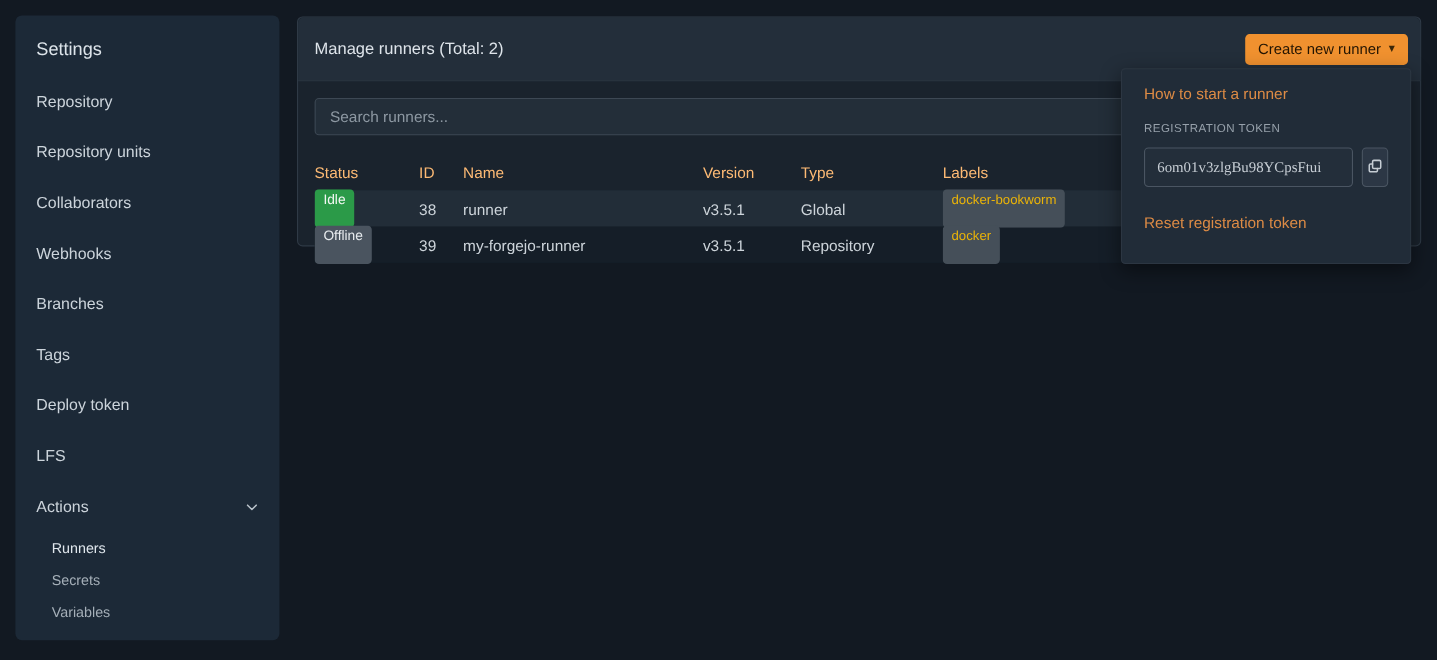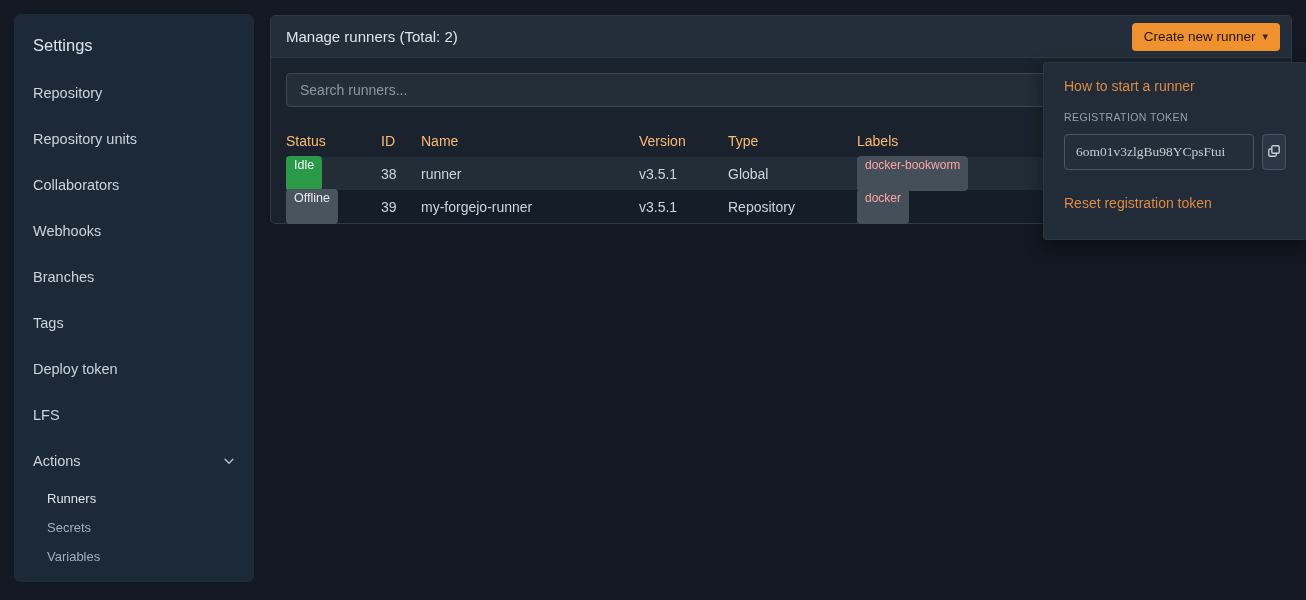--- a/index.html
+++ b/index.html
@@ -42,21 +42,21 @@
   .chev { display: inline-flex; align-items: center; }
 
   
   .main-box {
     position: absolute; left: 270px; top: 15px;
     width: 1022px; height: 209px;
     background: #1a232d;
     border: 1px solid #2f3a46; border-radius: 5px;
   }
   .main-header {
-    height: 42px; background: #232e3a;
+    height: 58px; background: #232e3a;
     border-bottom: 1px solid #2f3a46;
     border-radius: 5px 5px 0 0;
     display: flex; align-items: center;
     padding: 0 11px 0 15px;
   }
   .main-title { font-size: 15px; color: #dee4ea; }
   .create-btn {
     margin-left: auto;
     height: 28px; padding: 0 12px;
     background: #f0912f; border: none; border-radius: 4px;
@@ -86,25 +86,25 @@
   .t-body-row { height: 33px; font-size: 14px; color: #cdd4da; }
   .t-body-row.odd  { background: #222d38; }
   .t-body-row.even { background: #151e28; }
   .cell { padding-right: 8px; white-space: nowrap; overflow: hidden; }
   .badge {
     display: inline-block; padding: 3px 8px 20px;
     border-radius: 4px; font-size: 12.5px; line-height: 1;
   }
   .badge-green { background: #2b9a48; color: #f2f8f3; }
   .badge-gray  { background: #4a545f; color: #e7ebee; }
-  .badge-label { background: #454f59; color: #fca5a5; font-size: 12px; }
+  .badge-label { background: #454f59; color: #eab308; font-size: 12px; }
 
   
   .dropdown-panel {
-    position: absolute; left: 1043px; top: 62px;
+    position: absolute; left: 1019px; top: 62px;
     width: 264px; height: 178px;
     background: #212c38; border-radius: 4px;
     border: 1px solid rgba(255,255,255,0.05);
     box-shadow: 0 6px 18px rgba(0,0,0,0.45);
     padding: 14px 20px; z-index: 10;
   }
   .panel-link { color: #dd8b45; font-size: 14px; cursor: pointer; display: inline-block; }
   .token-label {
     margin-top: 16px; font-size: 10.5px; letter-spacing: 0.4px;
     color: #97a1ab;

